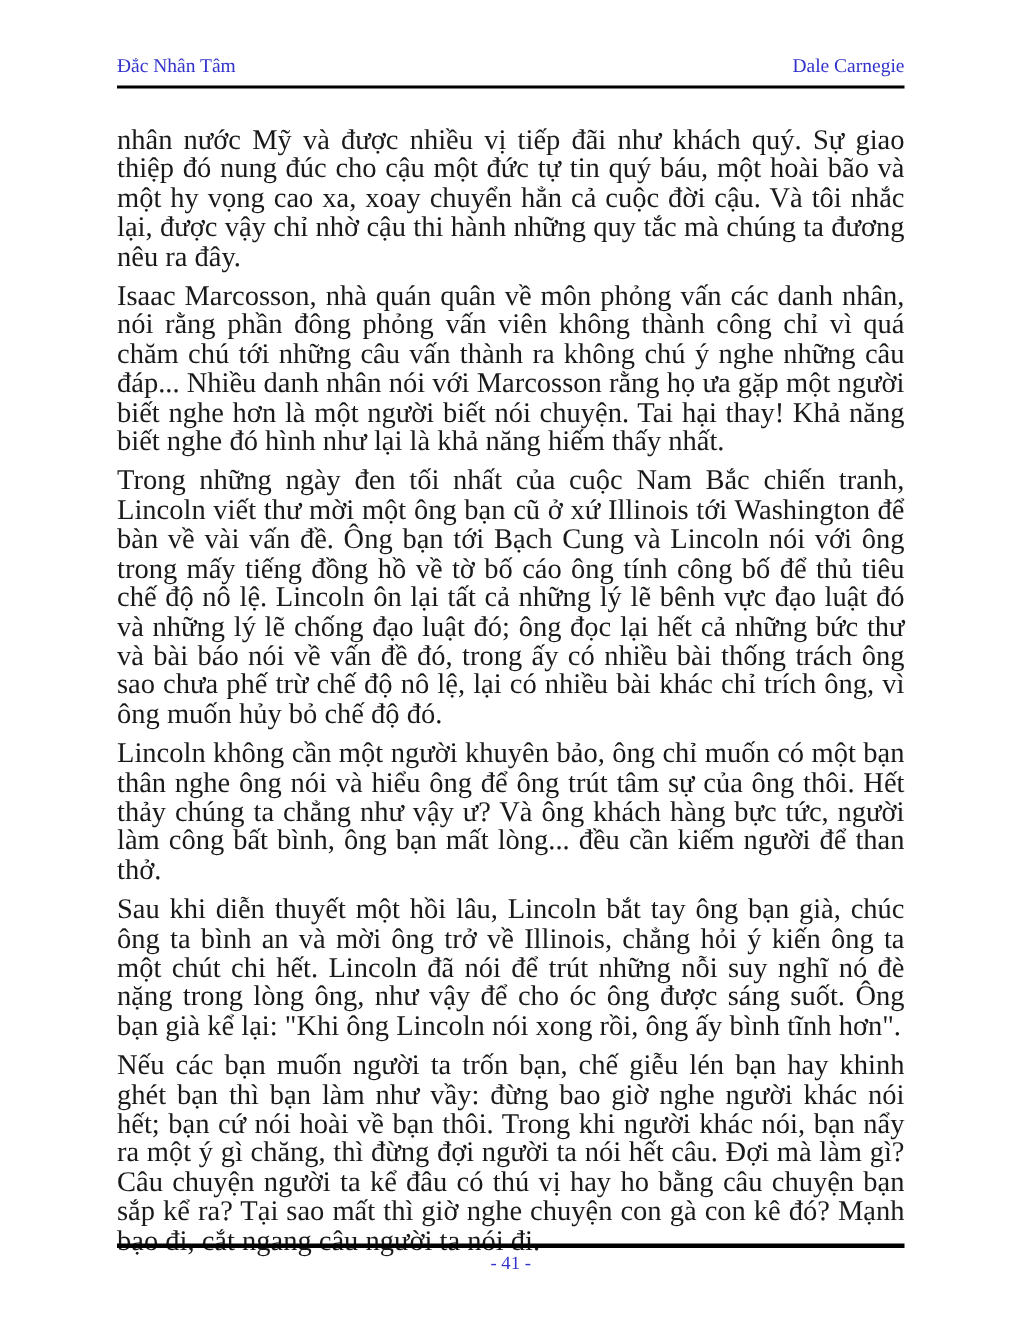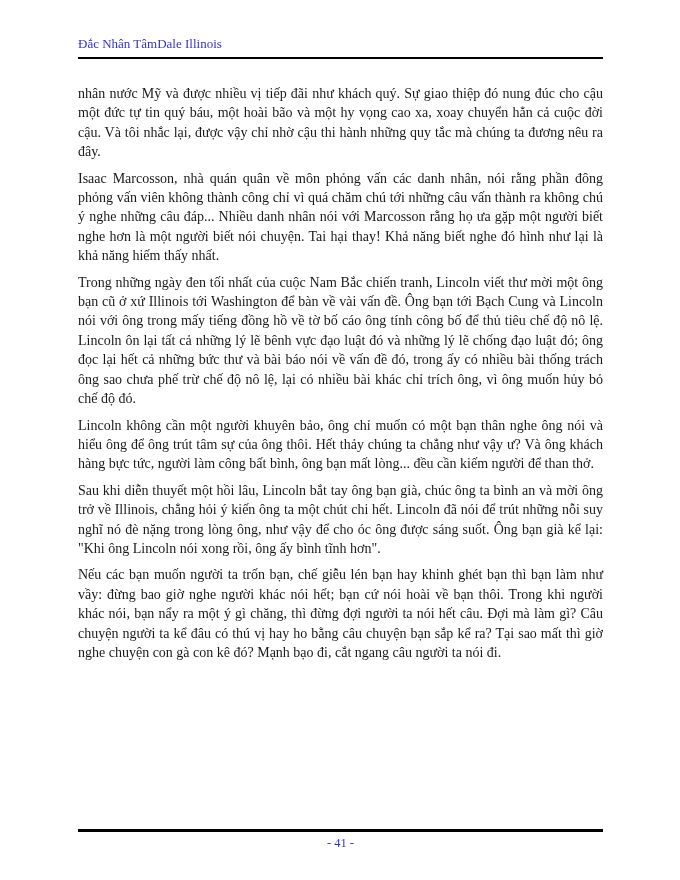--- a/index.html
+++ b/index.html
@@ -14,33 +14,34 @@
     background: #ffffff;
     overflow: hidden;
     font-family: "Liberation Serif", "DejaVu Serif", serif;
   }
   .page-header {
     position: absolute;
     left: 78px;
     right: 77px;
     top: 36px;
     display: flex;
+    justify-content: space-between;
     align-items: flex-end;
     font-size: 13px;
     color: #3333CC;
     border-bottom: 2px solid #000000;
     padding-bottom: 5px;
   }
   .page-body {
     position: absolute;
     left: 78px;
     right: 77px;
     top: 84px;
     color: #1a1a1a;
-    font-size: 14px;
+    font-size: 19px;
     line-height: 19.4px;
     text-align: justify;
   }
   .page-body p {
     margin: 0 0 7px 0;
     padding: 0;
   }
   .page-footer {
     position: absolute;
     left: 78px;
@@ -56,21 +57,21 @@
     text-align: right;
   }
 </style>
 </head>
 <body>
 
 <div class="page">
 
   <div class="page-header">
     <span>Đắc Nhân Tâm</span>
-    <span>Dale Illinois</span>
+    <span>Dale Carnegie</span>
   </div>
 
   <div class="page-body">
     <p>nhân nước Mỹ và được nhiều vị tiếp đãi như khách quý. Sự giao thiệp đó nung đúc cho cậu một đức tự tin quý báu, một hoài bão và một hy vọng cao xa, xoay chuyển hẳn cả cuộc đời cậu. Và tôi nhắc lại, được vậy chỉ nhờ cậu thi hành những quy tắc mà chúng ta đương nêu ra đây.</p>
     <p>Isaac Marcosson, nhà quán quân về môn phỏng vấn các danh nhân, nói rằng phần đông phỏng vấn viên không thành công chỉ vì quá chăm chú tới những câu vấn thành ra không chú ý nghe những câu đáp... Nhiều danh nhân nói với Marcosson rằng họ ưa gặp một người biết nghe hơn là một người biết nói chuyện. Tai hại thay! Khả năng biết nghe đó hình như lại là khả năng hiếm thấy nhất.</p>
     <p>Trong những ngày đen tối nhất của cuộc Nam Bắc chiến tranh, Lincoln viết thư mời một ông bạn cũ ở xứ Illinois tới Washington để bàn về vài vấn đề. Ông bạn tới Bạch Cung và Lincoln nói với ông trong mấy tiếng đồng hồ về tờ bố cáo ông tính công bố để thủ tiêu chế độ nô lệ. Lincoln ôn lại tất cả những lý lẽ bênh vực đạo luật đó và những lý lẽ chống đạo luật đó; ông đọc lại hết cả những bức thư và bài báo nói về vấn đề đó, trong ấy có nhiều bài thống trách ông sao chưa phế trừ chế độ nô lệ, lại có nhiều bài khác chỉ trích ông, vì ông muốn hủy bỏ chế độ đó.</p>
     <p>Lincoln không cần một người khuyên bảo, ông chỉ muốn có một bạn thân nghe ông nói và hiểu ông để ông trút tâm sự của ông thôi. Hết thảy chúng ta chẳng như vậy ư? Và ông khách hàng bực tức, người làm công bất bình, ông bạn mất lòng... đều cần kiếm người để than thở.</p>
     <p>Sau khi diễn thuyết một hồi lâu, Lincoln bắt tay ông bạn già, chúc ông ta bình an và mời ông trở về Illinois, chẳng hỏi ý kiến ông ta một chút chi hết. Lincoln đã nói để trút những nỗi suy nghĩ nó đè nặng trong lòng ông, như vậy để cho óc ông được sáng suốt. Ông bạn già kể lại: "Khi ông Lincoln nói xong rồi, ông ấy bình tĩnh hơn".</p>
     <p>Nếu các bạn muốn người ta trốn bạn, chế giễu lén bạn hay khinh ghét bạn thì bạn làm như vầy: đừng bao giờ nghe người khác nói hết; bạn cứ nói hoài về bạn thôi. Trong khi người khác nói, bạn nẩy ra một ý gì chăng, thì đừng đợi người ta nói hết câu. Đợi mà làm gì? Câu chuyện người ta kể đâu có thú vị hay ho bằng câu chuyện bạn sắp kể ra? Tại sao mất thì giờ nghe chuyện con gà con kê đó? Mạnh bạo đi, cắt ngang câu người ta nói đi.</p>
   </div>

